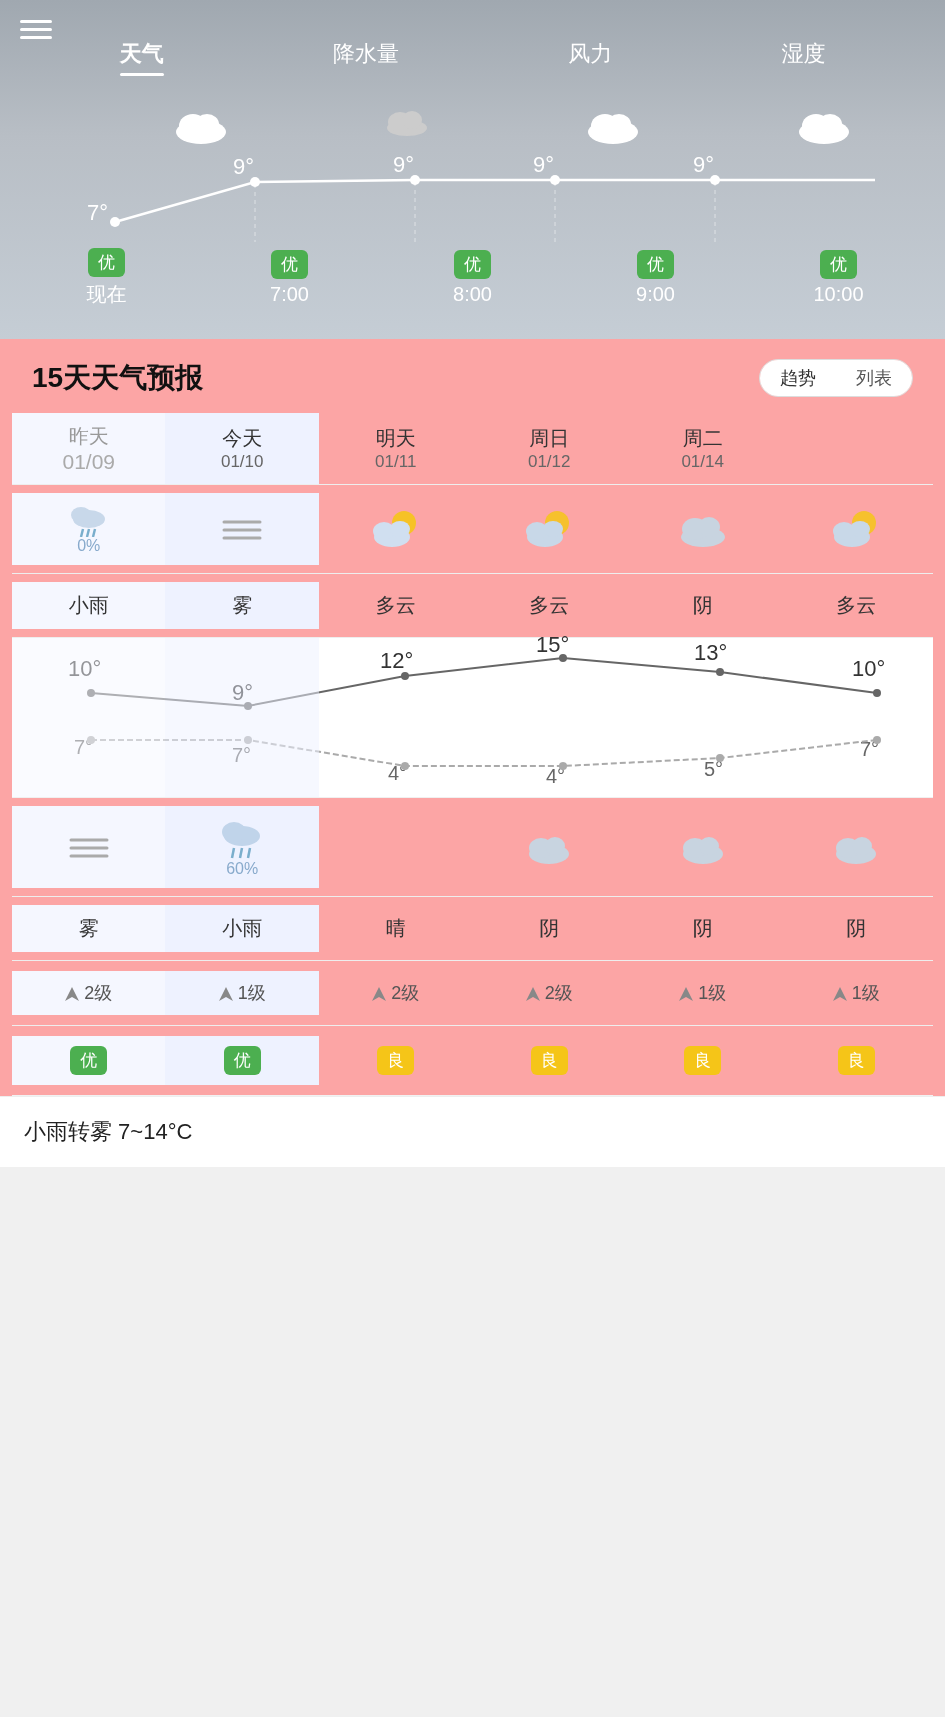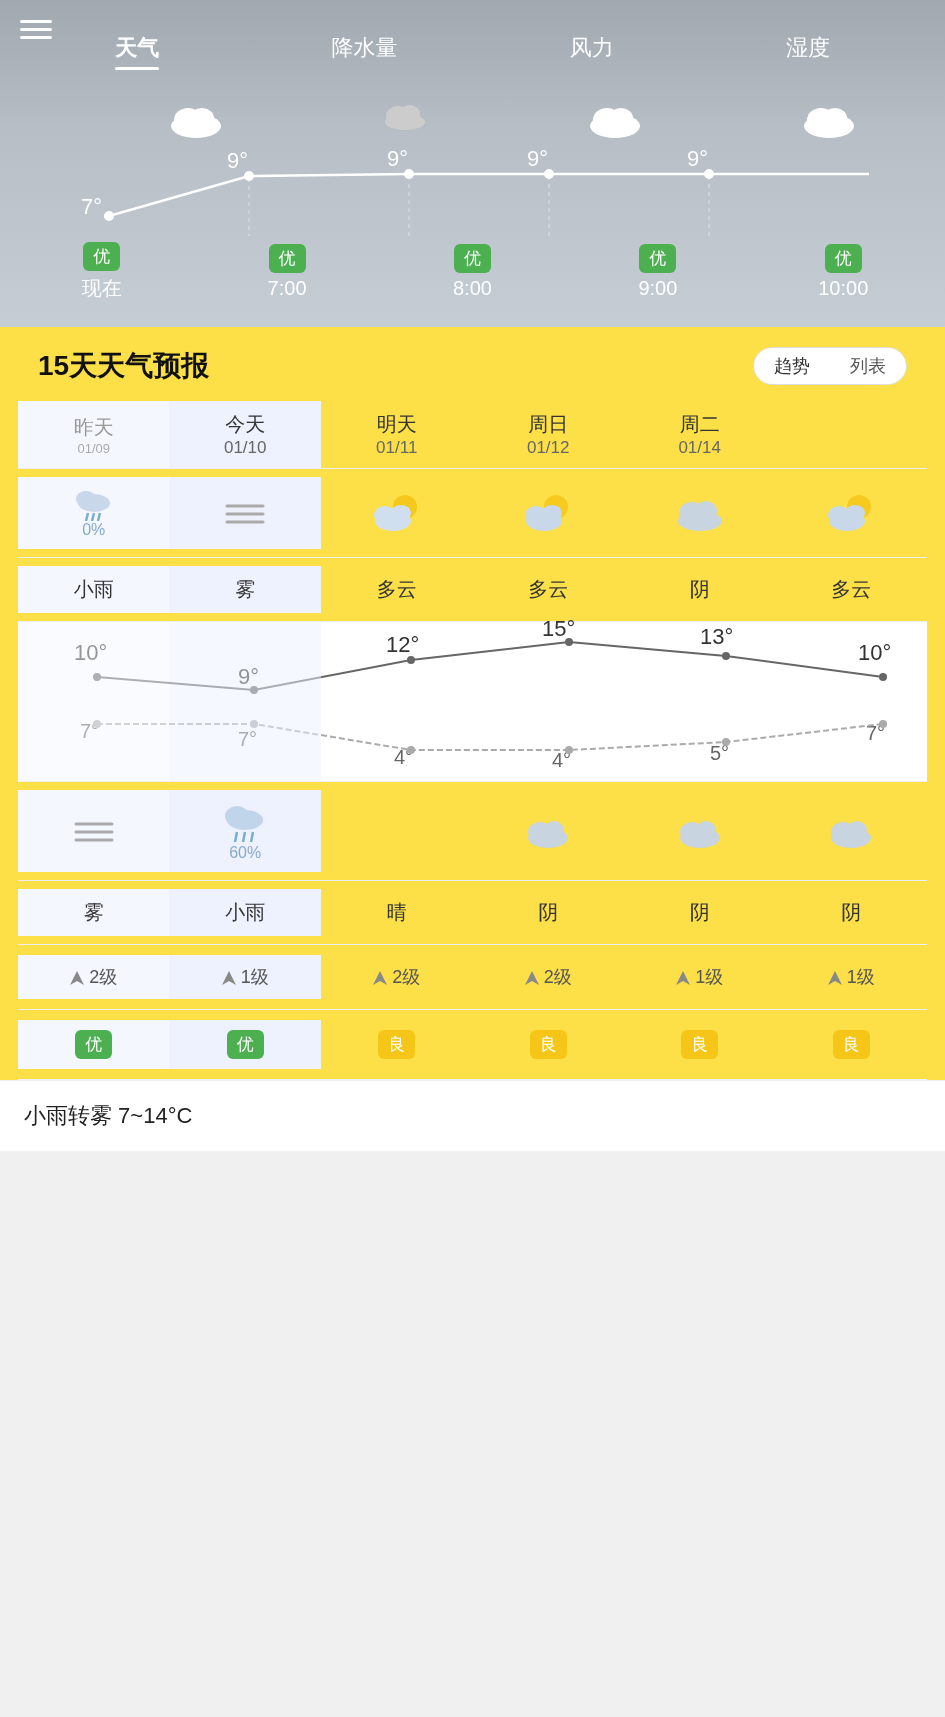--- a/index.html
+++ b/index.html
@@ -7,21 +7,21 @@
       width: 945px;
       min-height: 1717px;
       font-family: -apple-system, 'PingFang SC', 'Microsoft YaHei', sans-serif;
       background: #f0f0f0;
       overflow-x: hidden;
     }
 
     
     .top-section {
       background: linear-gradient(180deg, #a0a8b0 0%, #b8bec5 40%, #c5cdd5 100%);
-      padding: 9px;
+      padding: 15px;
       position: relative;
     }
 
     .weather-tabs {
       display: flex;
       justify-content: space-around;
       padding: 18px 20px 10px;
       border-bottom: none;
     }
 
@@ -68,22 +68,22 @@
     .menu-icon span {
       display: block;
       width: 32px;
       height: 3px;
       background: white;
       border-radius: 2px;
     }
 
     
     .forecast-section {
-      background: #fde047;
-      padding: 20px 18px 0;
+      background: #fca5a5;
+      padding: 20px 12px 0;
     }
 
     .forecast-header {
       display: flex;
       justify-content: space-between;
       align-items: center;
       padding: 0 20px 16px;
     }
 
     .forecast-title {
@@ -258,21 +258,21 @@
     <div class="view-toggle">
       <div class="view-btn active">趋势</div>
       <div class="view-btn">列表</div>
     </div>
   </div>
 
   <div class="frow" style="border-bottom:1px solid #eee;">
 
     <div class="frow-cell left-cell" style="flex-direction:column;">
       <span style="font-size:20px;color:#999;">昨天</span>
-      <span style="font-size:13px;color:#aaa;">01/09</span>
+      <span style="font-size:21px;color:#aaa;">01/09</span>
     </div>
 
     <div class="frow-cell today-cell" style="flex-direction:column;">
       <span style="font-size:20px;color:#333;">今天</span>
       <span style="font-size:17px;color:#666;">01/10</span>
     </div>
     <div class="frow-cell" style="flex-direction:column;">
       <span style="font-size:20px;color:#333;">明天</span>
       <span style="font-size:17px;color:#666;">01/11</span>
     </div>

